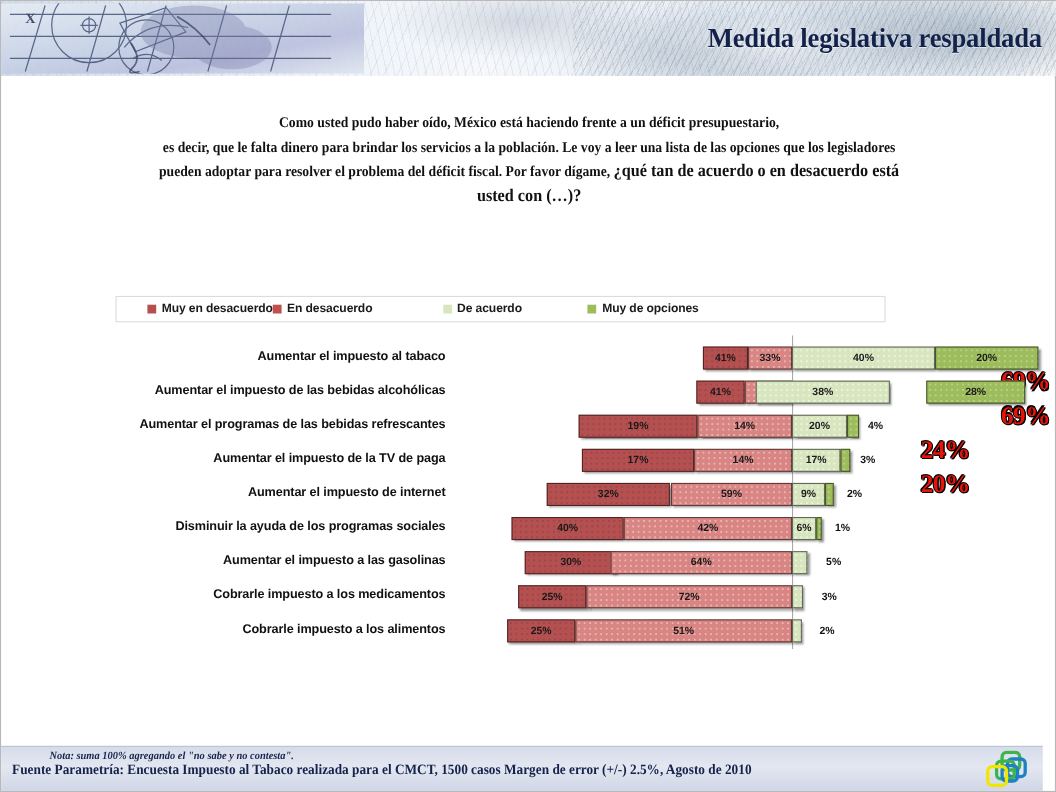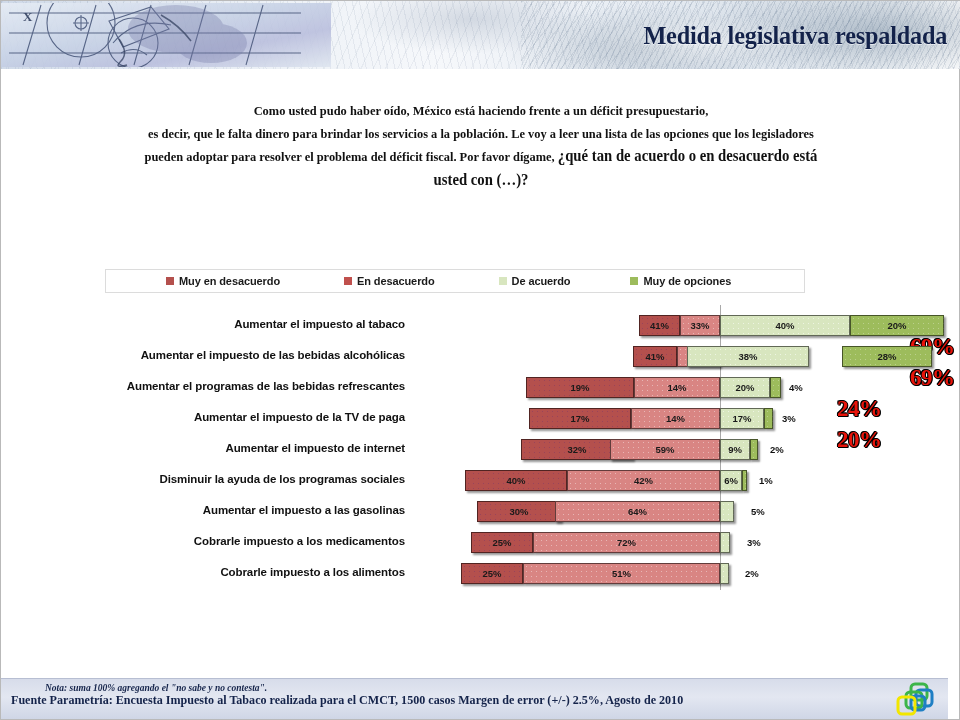--- a/index.html
+++ b/index.html
@@ -56,22 +56,22 @@
 
   
   .legend{
     position:absolute;left:104px;top:268px;width:700px;height:24px;
     border:1px solid #dcdcdc;background:#fff;box-sizing:border-box;
     display:flex;align-items:center;
   }
   .legend .item{display:flex;align-items:center;flex:0 0 auto;}
   .legend .sw{width:8px;height:8px;display:inline-block;margin-right:5px;}
   .legend .lb{font-size:11px;font-weight:bold;color:#1a1a1a;letter-spacing:-.1px;white-space:nowrap;}
-  .legend .i0{margin-left:60px;}
-  .legend .i1{margin-left:64px;}
+  .legend .i0{margin-left:28px;}
+  .legend .i1{}
   .legend .i2{margin-left:64px;}
   .legend .i3{margin-left:60px;}
 
   
   .plot{position:absolute;left:104px;top:300px;width:852px;height:300px;}
   .axis-line{position:absolute;left:615px;top:4px;width:1px;height:285px;background:#a9a9a9;}
 
   .row{position:absolute;left:0;height:30px;width:852px;}
   .cat{
     position:absolute;left:0;top:0;width:300px;height:30px;
@@ -241,21 +241,21 @@
         <div class="seg s2" style="left:615px;width:44px">17%</div>
         <div class="seg s3 nolabel" style="left:659px;width:9px"></div>
         <div class="outlab" style="left:677px">3%</div>
         <div class="ann" style="left:732px">20%</div>
       </div>
     </div>
 
     <div class="row" style="top:132px">
       <div class="cat">Aumentar el impuesto de internet</div>
       <div class="bars">
-        <div class="seg s0" style="left:416px;width:112px">32%</div>
+        <div class="seg s0" style="left:392px;width:112px">32%</div>
         <div class="seg s1" style="left:505px;width:110px">59%</div>
         <div class="seg s2" style="left:615px;width:30px">9%</div>
         <div class="seg s3 nolabel" style="left:645px;width:8px"></div>
         <div class="outlab" style="left:665px">2%</div>
       </div>
     </div>
 
     <div class="row" style="top:163px">
       <div class="cat">Disminuir la ayuda de los programas sociales</div>
       <div class="bars">

